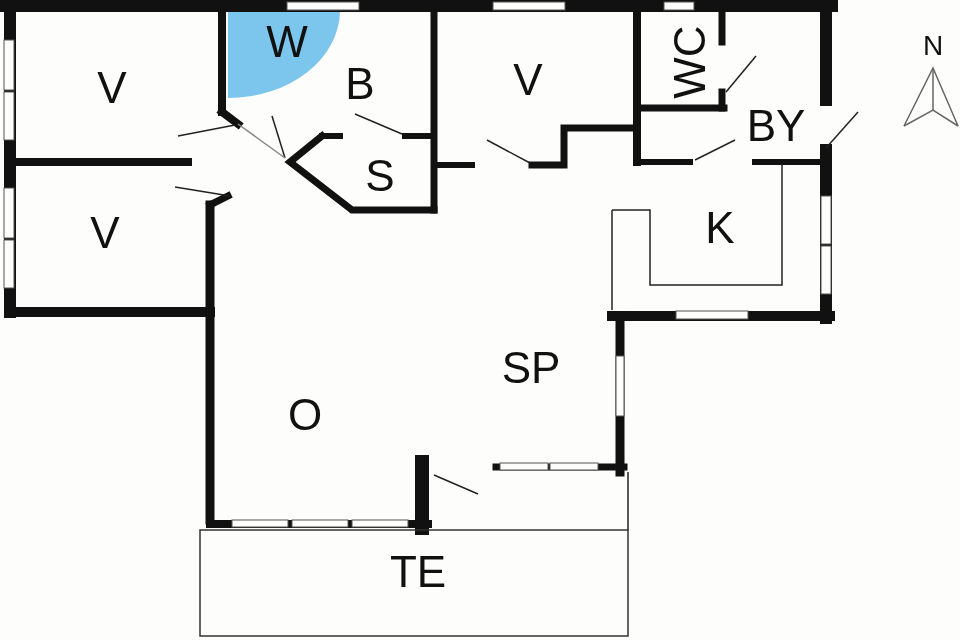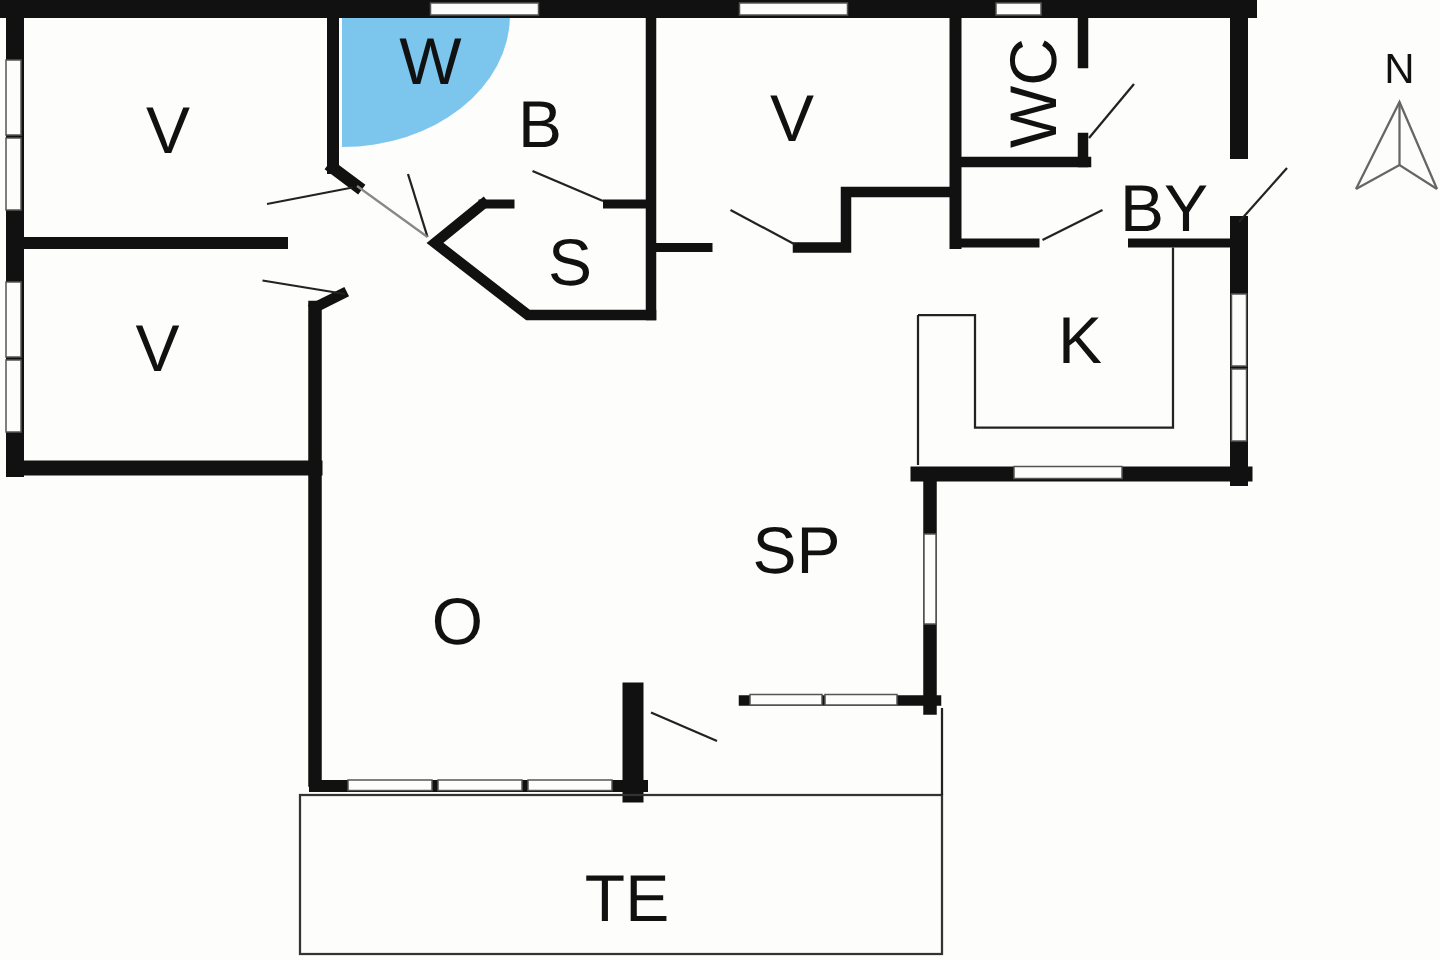--- a/index.html
+++ b/index.html
@@ -101,19 +101,19 @@
     <line x1="933" y1="68" x2="933" y2="110"></line>
   </g>
 </svg>
 
 <div class="lbl" style="left:112px;top:88px">V</div>
 <div class="lbl" style="left:287px;top:42px">W</div>
 <div class="lbl" style="left:360px;top:84px">B</div>
 <div class="lbl" style="left:380px;top:176px">S</div>
 <div class="lbl" style="left:528px;top:80px">V</div>
 <div class="lbl" style="left:690px;top:62px;transform:translate(-50%,-50%) rotate(-90deg)">WC</div>
-<div class="lbl" style="left:776px;top:140px">BY</div>
+<div class="lbl" style="left:776px;top:126px">BY</div>
 <div class="lbl" style="left:105px;top:233px">V</div>
 <div class="lbl" style="left:720px;top:228px">K</div>
 <div class="lbl" style="left:531px;top:368px">SP</div>
 <div class="lbl" style="left:305px;top:415px">O</div>
-<div class="lbl" style="left:418px;top:600px">TE</div>
+<div class="lbl" style="left:418px;top:572px">TE</div>
 <div class="lbl" style="left:933px;top:46px;font-size:28px">N</div>
 
 </body></html>

